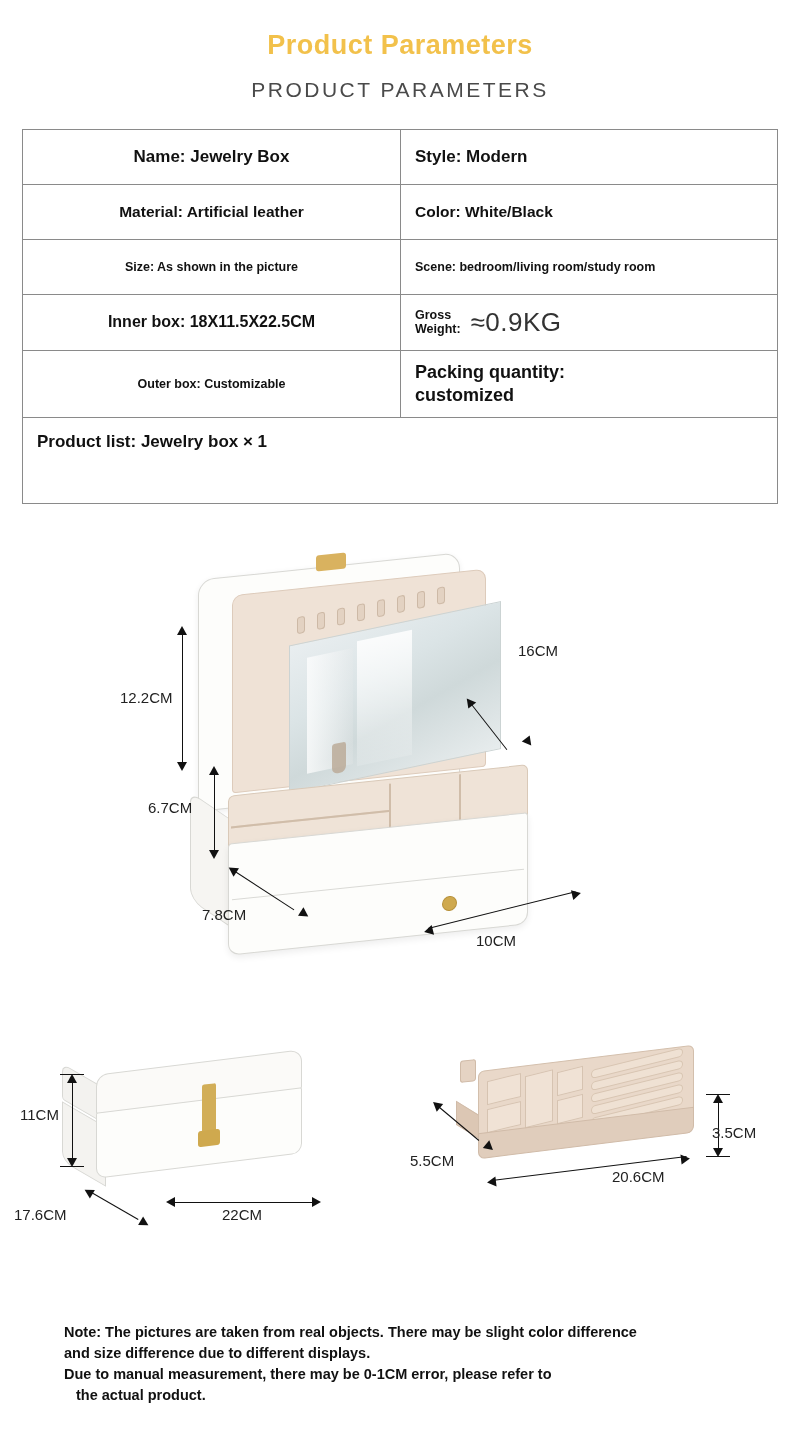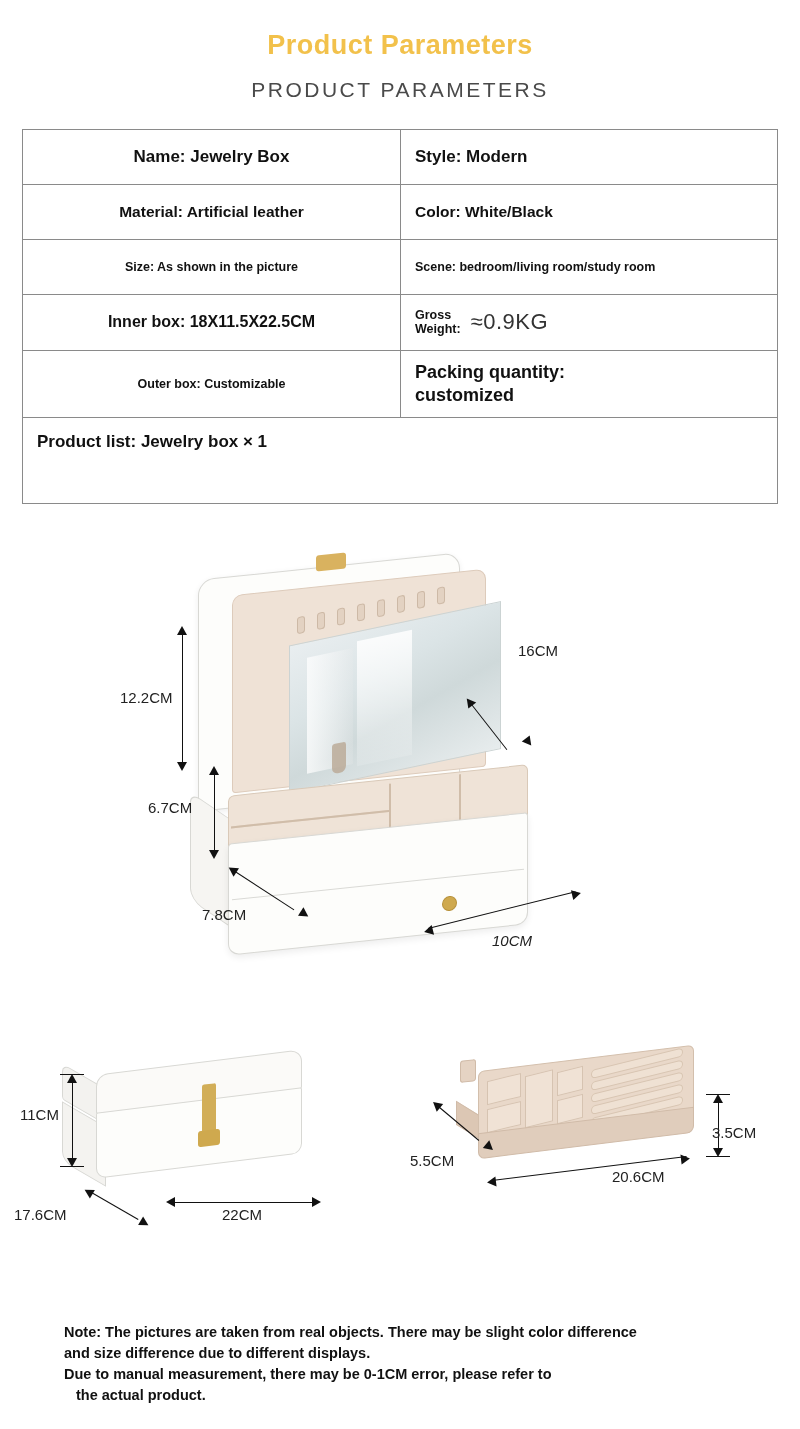--- a/index.html
+++ b/index.html
@@ -52,21 +52,21 @@
   }
   .c-left { width: 378px; text-align: center; }
   .r1 td { height: 55px; font-size: 17px; }
   .r2 td { height: 55px; font-size: 15.5px; margin-left: 16px; }
   .r3 td { height: 55px; font-size: 12.5px; }
   .r4 td { height: 56px; font-size: 16px; }
   .r5 td { height: 56px; font-size: 12.5px; }
   .r6 td { height: 86px; font-size: 17px; vertical-align: top; padding-top: 14px; }
   .gross-wrap { display: flex; align-items: center; gap: 10px; }
   .gross-label { font-size: 12.5px; line-height: 1.15; font-weight: bold; }
-  .gross-value { font-size: 22px; font-weight: 400; color: #333; letter-spacing: .5px; }
+  .gross-value { font-size: 26px; font-weight: 400; color: #333; letter-spacing: .5px; }
   .pack-label { font-size: 18px; line-height: 1.3; font-weight: bold; }
 
   
   .figures { position: relative; width: 800px; }
 
   
   .fig-main { position: relative; height: 520px; margin-top: 20px; }
 
   .box-open {
     position: absolute;
@@ -369,21 +369,21 @@
       <div class="dim-label" style="left:148px;top:275px;">6.7CM</div>
 
       <div class="diag" style="left:232px;top:345px;width:74px;transform:rotate(33deg);transform-origin:left center;"></div>
       <div class="head-left" style="left:228px;top:341px;transform:rotate(33deg);"></div>
       <div class="head-right" style="left:300px;top:385px;transform:rotate(33deg);"></div>
       <div class="dim-label" style="left:202px;top:382px;">7.8CM</div>
 
       <div class="diag" style="left:428px;top:404px;width:152px;transform:rotate(-14deg);transform-origin:left center;"></div>
       <div class="head-left" style="left:424px;top:402px;transform:rotate(-14deg);"></div>
       <div class="head-right" style="left:572px;top:365px;transform:rotate(-14deg);"></div>
-      <div class="dim-label" style="left:492px;top:408px;font-style:italic;">10CM</div>
+      <div class="dim-label" style="left:476px;top:408px;">10CM</div>
     </div>
 
     <div class="fig-bottom">
 
       <div class="closed-box">
         <div class="cb-lid-side"></div>
         <div class="cb-lid-top"></div>
         <div class="cb-body-side"></div>
         <div class="cb-body"></div>
         <div class="cb-clasp"></div>

